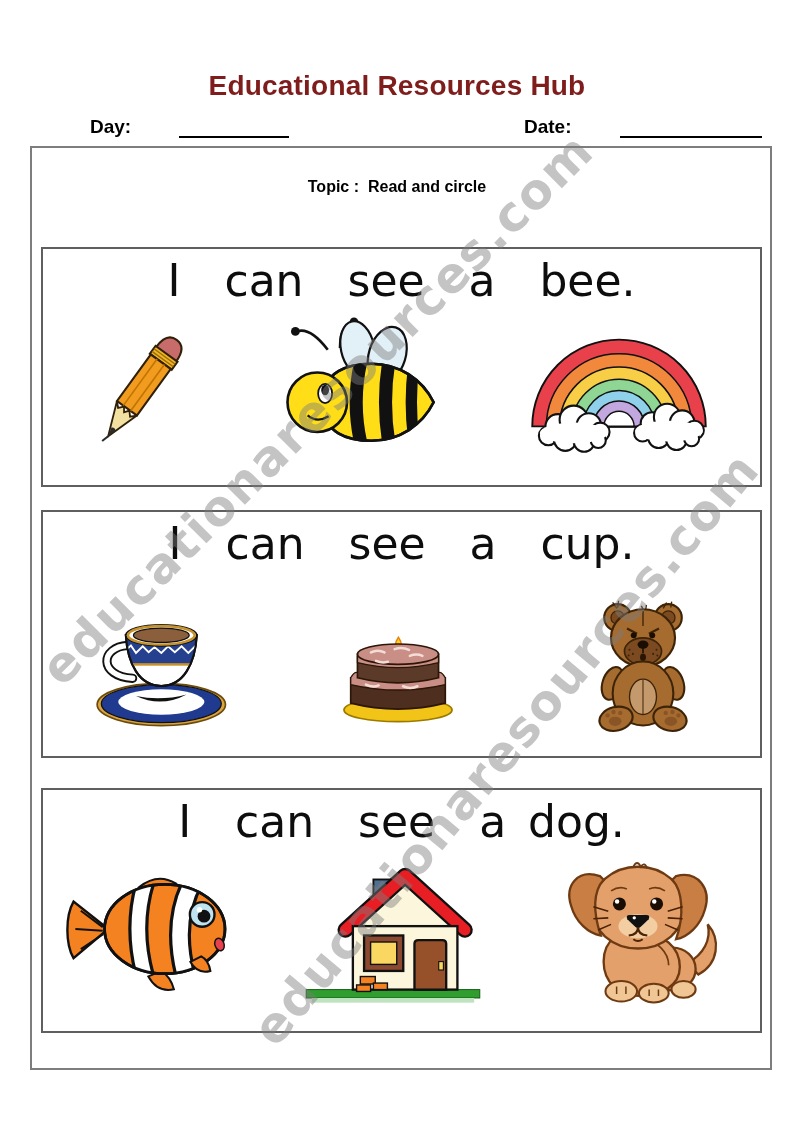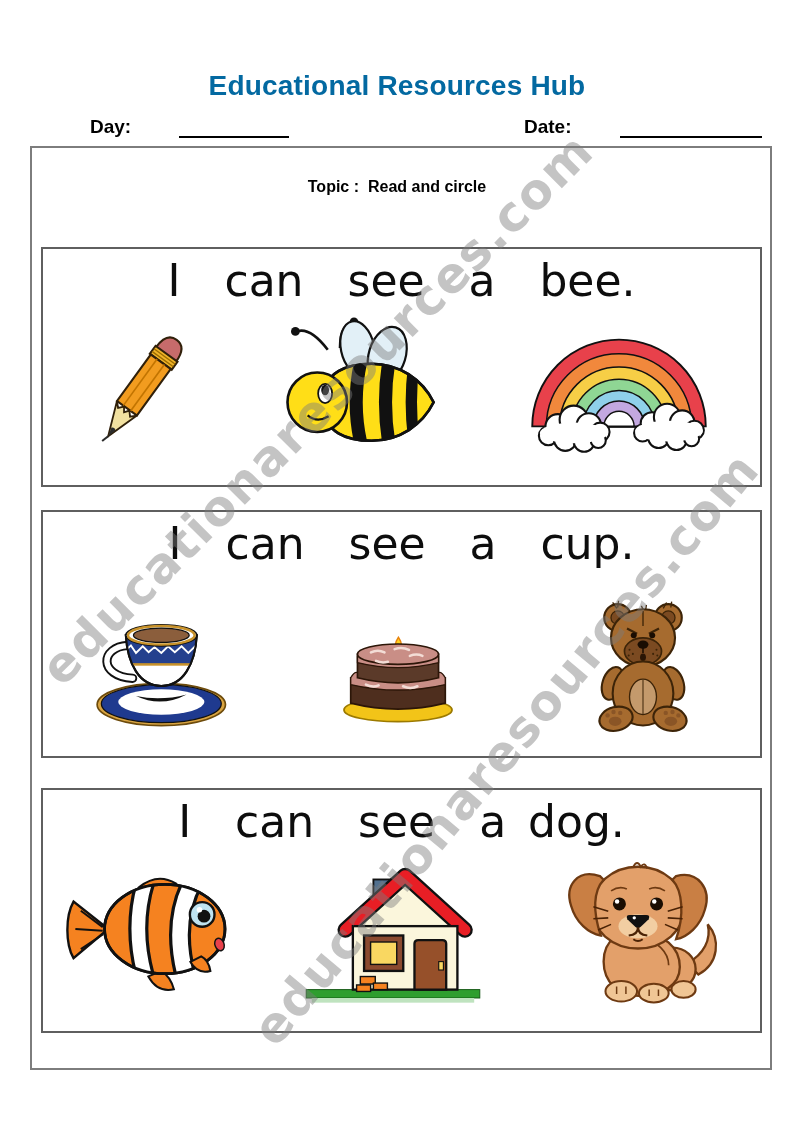--- a/index.html
+++ b/index.html
@@ -1,19 +1,19 @@
 <!DOCTYPE html>
 <html><head>
 <meta charset="utf-8">
 <style>
   html,body{margin:0;padding:0;background:#fff;}
   #sheet{position:relative;width:794px;height:1123px;background:#fff;overflow:hidden;
          font-family:"Liberation Sans",sans-serif;}
   .title{position:absolute;top:70px;left:0;width:100%;text-align:center;
-         font-size:28px;font-weight:800;letter-spacing:.2px;color:#0369a1;}
+         font-size:28px;font-weight:800;letter-spacing:.2px;color:#7f1d1d;}
   .ddrow{position:absolute;top:116px;left:0;width:100%;height:26px;font-size:19px;font-weight:bold;color:#000;}
   .dd-group{position:absolute;top:0;display:flex;align-items:flex-end;}
   .dd-day{left:90px;gap:48px;}
   .dd-date{left:524px;gap:48px;}
   .blank{display:inline-block;height:20px;border-bottom:2px solid #000;}
   .blank.day{width:110px;}
   .blank.date{width:142px;}
   .outer-frame{position:absolute;left:30px;top:146px;width:738px;height:920px;
                border:2px solid #7d7d7d;background:#fff;}
   .topic{position:absolute;top:162px;left:0;width:100%;text-align:center;

